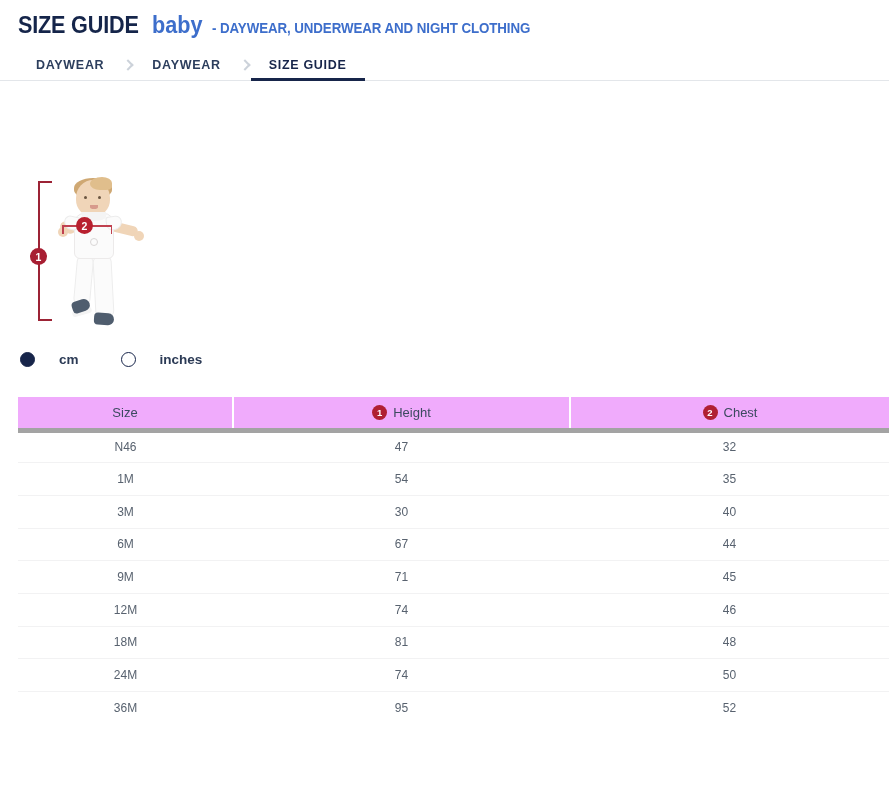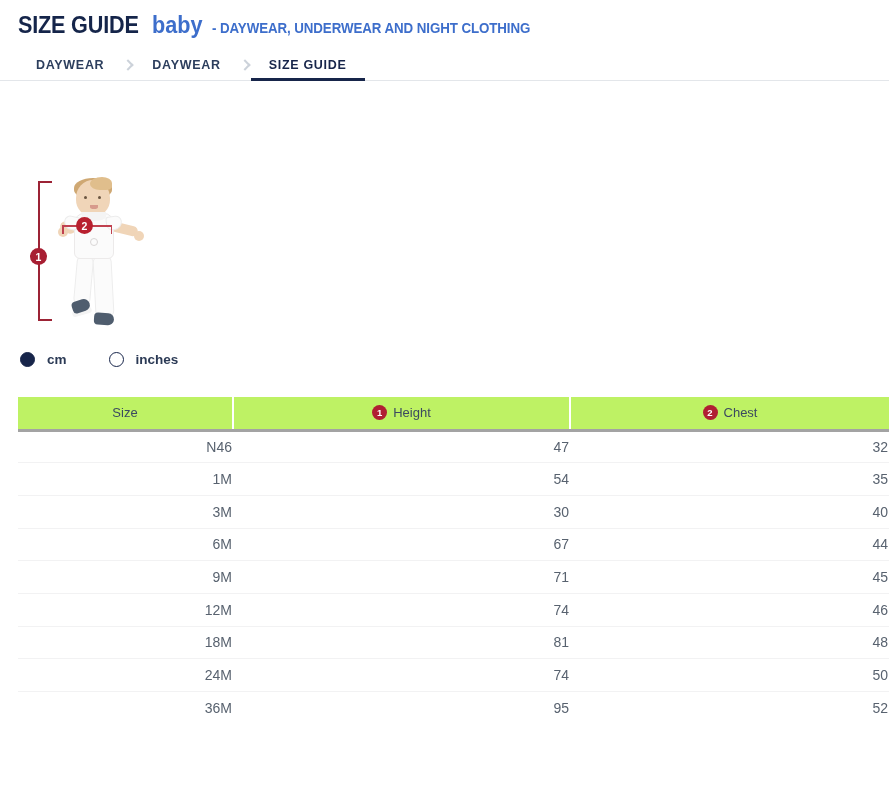--- a/index.html
+++ b/index.html
@@ -316,20 +316,21 @@
     display: flex;
     align-items: center;
     padding-left: 20px;
     margin-top: 6px;
   }
   .unit-opt {
     display: flex;
     align-items: flex-end;
     cursor: pointer;
     margin-right: 42px;
+    gap: 12px;
   }
   .radio {
     width: 15px; height: 15px;
     border-radius: 50%;
     border: 1.6px solid #17254a;
     background: #ffffff;
     display: inline-block;
   }
   .radio.on { background: #17254a; border-color: #17254a; }
   .unit-label {
@@ -341,27 +342,27 @@
 
   
   .size-table {
     margin-top: 30px;
     width: 871px;
     margin-left: 18px;
     border-collapse: collapse;
     table-layout: fixed;
   }
   .size-table th {
-    background: #bef264;
+    background: #f0abfc;
     height: 33px;
     font-size: 13px;
     font-weight: normal;
     color: #3c4a60;
     border-right: 2px solid #ffffff;
-    border-bottom: 3px solid #a3a3a3;
+    border-bottom: 5px solid #a3a3a3;
     vertical-align: middle;
   }
   .size-table th:last-child { border-right: none; }
   .th-inner {
     display: flex;
     align-items: center;
     justify-content: center;
     gap: 6px;
   }
   .badge {
@@ -371,22 +372,22 @@
     color: #fff;
     font-size: 9.5px;
     font-weight: bold;
     display: inline-flex;
     align-items: center;
     justify-content: center;
     flex: 0 0 auto;
   }
   .size-table td {
     height: 32.7px;
-    text-align: right;
-    font-size: 14px;
+    text-align: center;
+    font-size: 12px;
     color: #58626f;
     border-bottom: 1px solid #f2f2f3;
     vertical-align: middle;
   }
   .size-table tr:last-child td { border-bottom: none; }
   .col-size { width: 215px; }
   .col-height { width: 337px; }
   .col-chest { width: 319px; }
 </style>
 </head>

